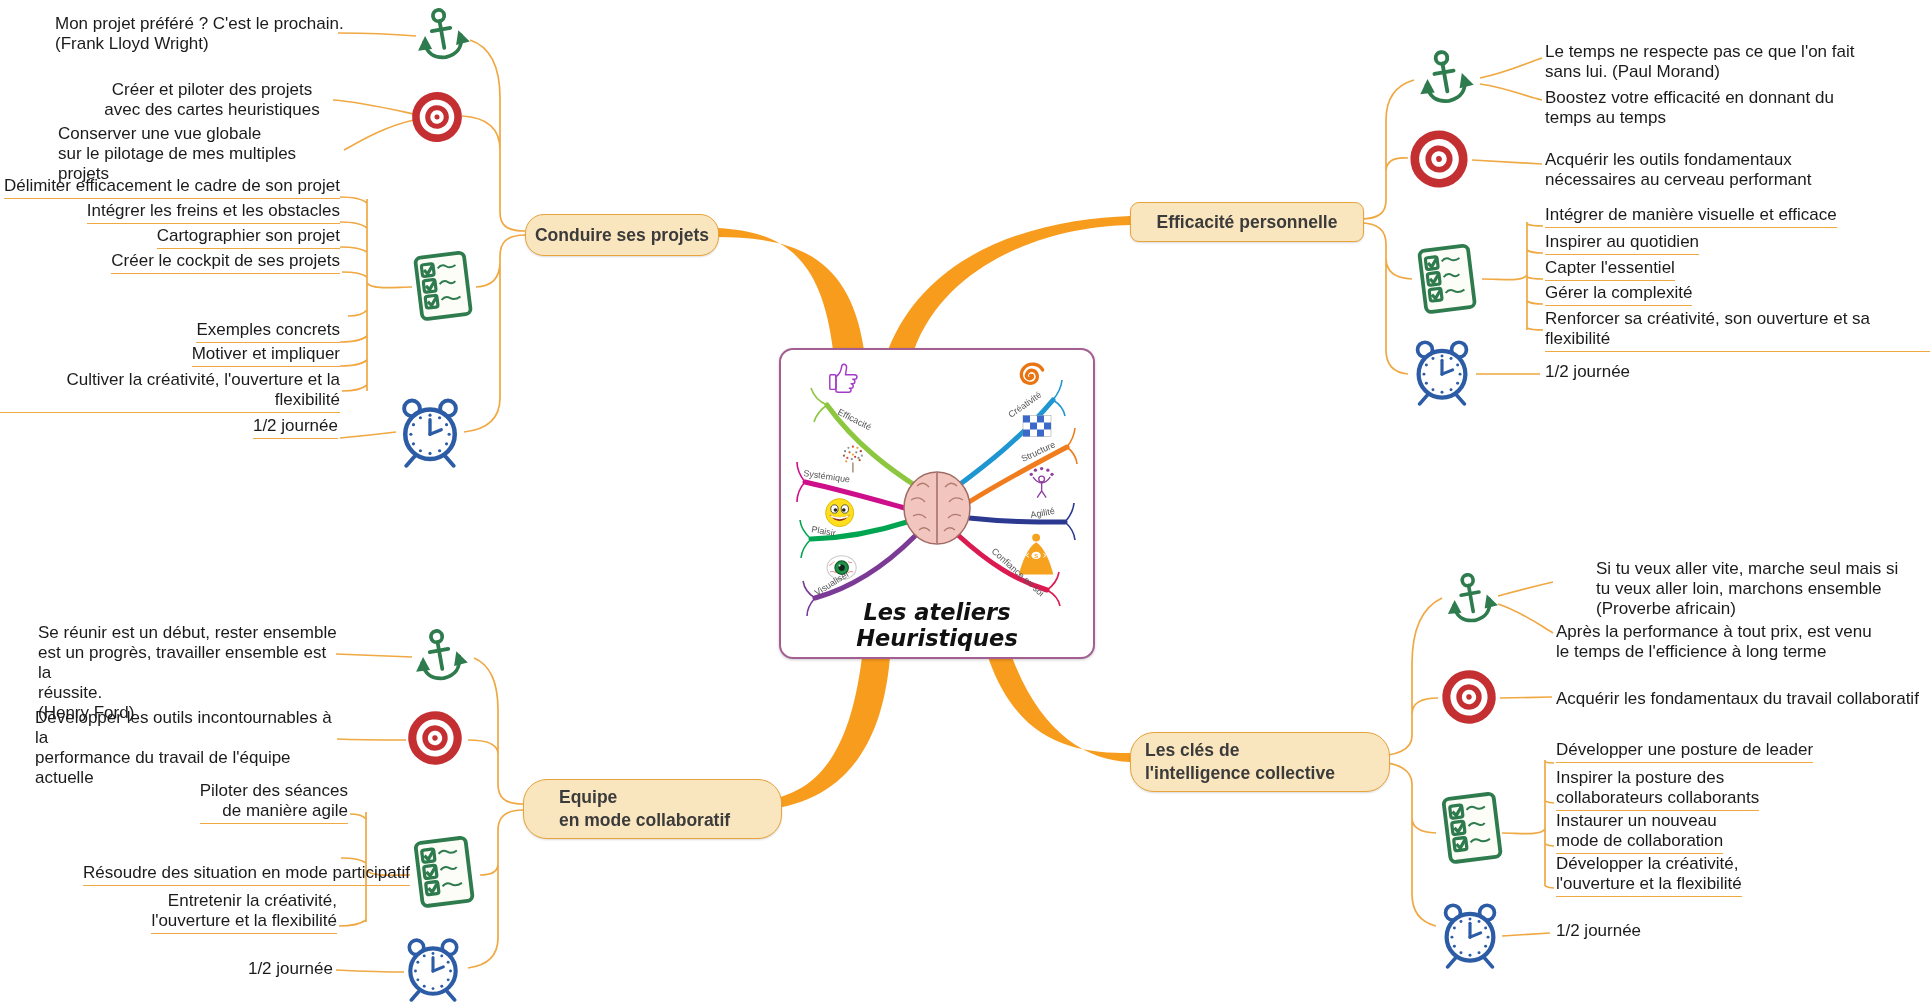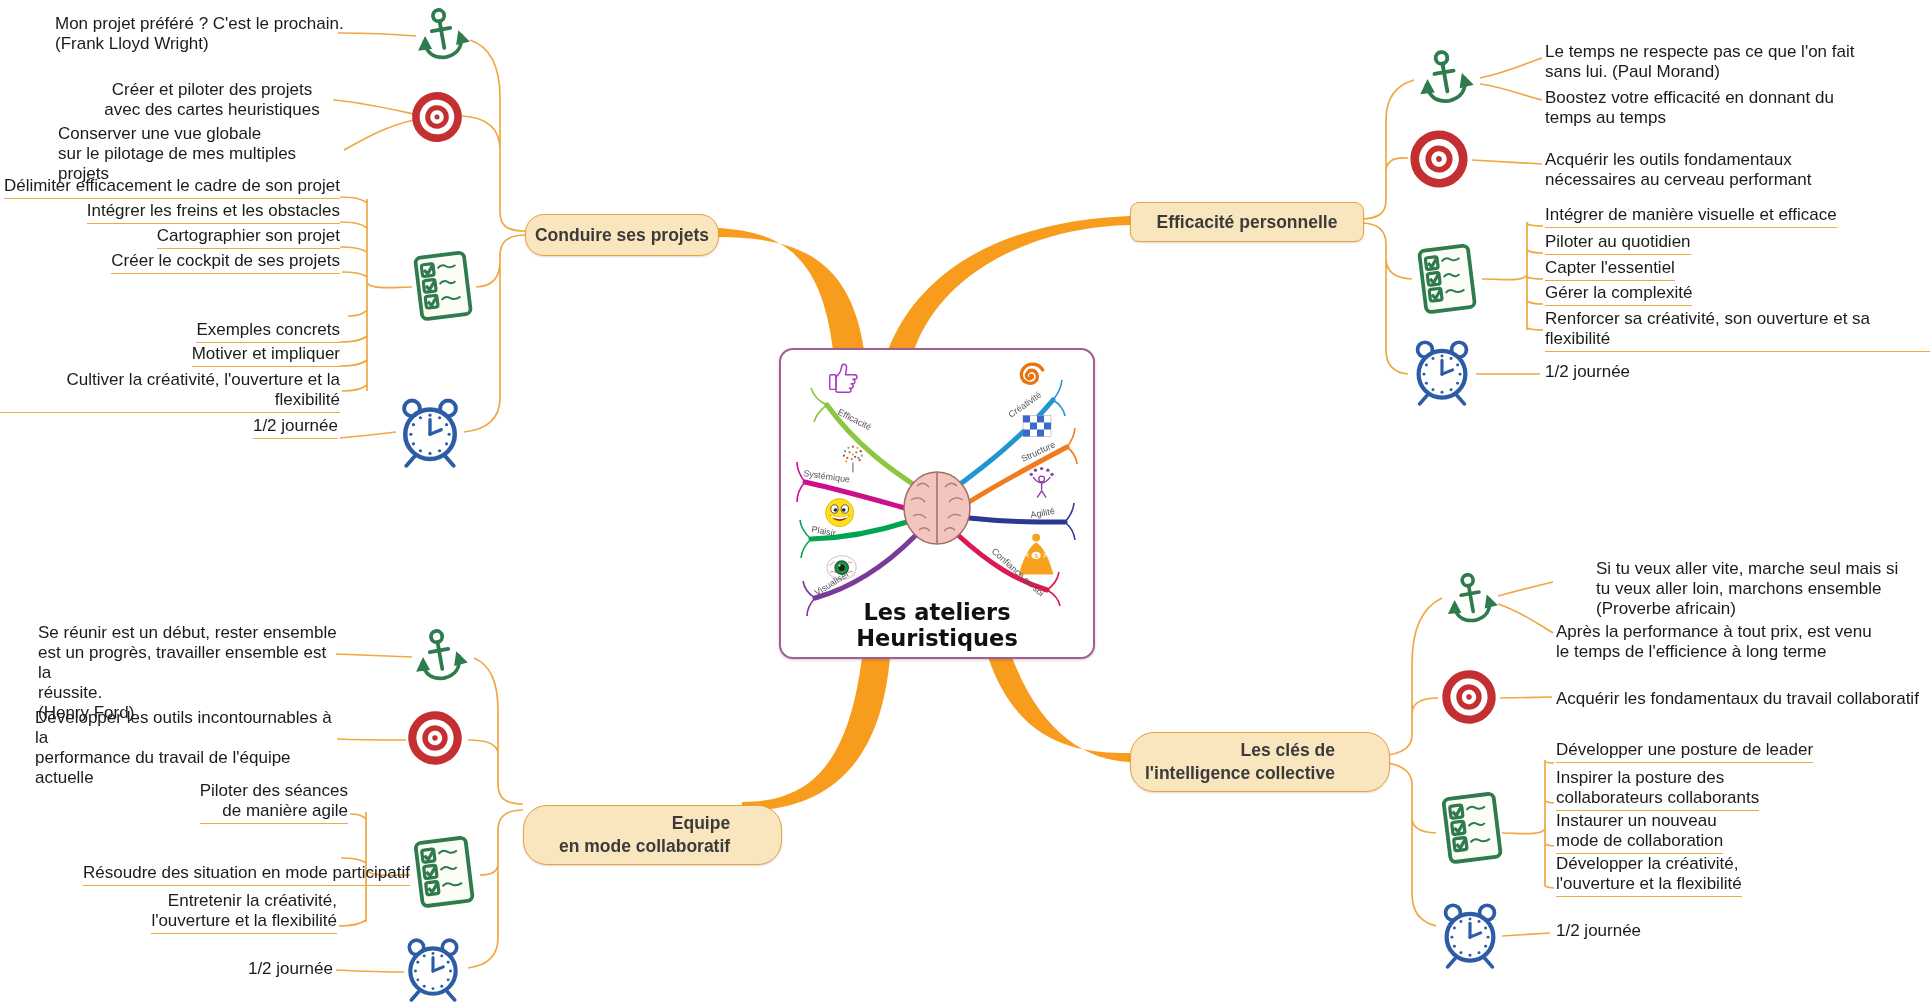--- a/index.html
+++ b/index.html
@@ -12,25 +12,25 @@
   svg{position:absolute;left:0;top:0;}
   .t{position:absolute;font-size:17px;line-height:20px;white-space:pre-line;}
   .al{text-align:left;}
   .ar{text-align:right;}
   .ac{text-align:center;}
   .u{border-bottom:1.7px solid var(--connector);padding-bottom:2px;}
   .node{position:absolute;background:var(--node-fill);border:1.6px solid var(--node-border);
         border-radius:9px;display:flex;align-items:center;justify-content:center;
         font-weight:bold;font-size:17.5px;color:#3B3B3B;white-space:pre-line;
         box-shadow:0 1px 2px rgba(0,0,0,0.15);}
-  .nodeL{justify-content:flex-start;padding-left:14px;text-align:right;line-height:23px;border-radius:24px;}
+  .nodeL{justify-content:flex-start;padding-left:14px;text-align:left;line-height:23px;border-radius:24px;}
   #centerbox{position:absolute;left:779px;top:348px;width:312px;height:307px;background:#fff;
         border:2px solid var(--center-border);border-radius:14px;box-shadow:0 1px 3px rgba(0,0,0,0.2);}
   #centertitle{position:absolute;left:0;bottom:6px;width:100%;text-align:center;
-        font-weight:bold;font-size:22.5px;color:#111;font-family:"DejaVu Sans",sans-serif;}
+        font-weight:bold;font-size:22.5px;color:#111;font-family:"DejaVu Sans",sans-serif;font-style:italic;}
   .thin{stroke:var(--connector);stroke-width:1.7;fill:none;}
   .thick{fill:var(--branch);stroke:none;}
   .minilabel{font-size:9px;fill:#555;font-family:"Liberation Sans",sans-serif;}
 </style>
 </head>
 <body>
 
 <div id="canvas">
 
   <svg width="1930" height="1002" viewBox="0 0 1930 1002">
@@ -305,21 +305,21 @@
       <text class="minilabel" transform="translate(230,68) rotate(-35)">Créativité</text>
       <text class="minilabel" transform="translate(242,112) rotate(-25)">Structure</text>
       <text class="minilabel" transform="translate(250,168) rotate(-10)">Agilité</text>
       <text class="minilabel" transform="translate(210,202) rotate(42)">Confiance en soi</text>
     </svg>
     <div id="centertitle">Les ateliers Heuristiques</div>
   </div>
 
   <div class="node" style="left:525px;top:214px;width:192px;height:40px;border-radius:19px;">Conduire ses projets</div>
   <div class="node" style="left:1130px;top:202px;width:232px;height:38px;">Efficacité personnelle</div>
-  <div class="node nodeL" style="left:523px;top:805px;width:222px;height:58px;padding-left:35px;">Equipe
+  <div class="node nodeL" style="left:523px;top:779px;width:222px;height:58px;padding-left:35px;">Equipe
 en mode collaboratif</div>
   <div class="node nodeL" style="left:1130px;top:732px;width:244px;height:58px;">Les clés de
 l'intelligence collective</div>
 
   <div class="t al" style="left:55px;top:14px;width:292px;">Mon projet préféré ? C'est le prochain.
 (Frank Lloyd Wright)</div>
   <div class="t ac" style="left:90px;top:80px;width:244px;">Créer et piloter des projets
 avec des cartes heuristiques</div>
   <div class="t al" style="left:58px;top:124px;width:292px;">Conserver une vue globale
 sur le pilotage de mes multiples projets</div>
@@ -332,21 +332,21 @@
   <div class="t ar u" style="right:1590px;top:370px;">Cultiver la créativité, l'ouverture et la flexibilité</div>
   <div class="t ar u" style="right:1592px;top:416px;">1/2 journée</div>
 
   <div class="t al" style="left:1545px;top:42px;">Le temps ne respecte pas ce que l'on fait
 sans lui. (Paul Morand)</div>
   <div class="t al" style="left:1545px;top:88px;">Boostez votre efficacité en donnant du
 temps au temps</div>
   <div class="t al" style="left:1545px;top:150px;">Acquérir les outils fondamentaux
 nécessaires au cerveau performant</div>
   <div class="t al u" style="left:1545px;top:205px;">Intégrer de manière visuelle et efficace</div>
-  <div class="t al u" style="left:1545px;top:232px;">Piloter au quotidien</div>
+  <div class="t al u" style="left:1545px;top:232px;">Inspirer au quotidien</div>
   <div class="t al u" style="left:1545px;top:258px;">Capter l'essentiel</div>
   <div class="t al u" style="left:1545px;top:283px;">Gérer la complexité</div>
   <div class="t al u" style="left:1545px;top:309px;">Renforcer sa créativité, son ouverture et sa flexibilité</div>
   <div class="t al" style="left:1545px;top:362px;">1/2 journée</div>
 
   <div class="t al" style="left:38px;top:623px;width:302px;">Se réunir est un début, rester ensemble
 est un progrès, travailler ensemble est la
 réussite.
 (Henry Ford)</div>
   <div class="t al" style="left:35px;top:708px;width:308px;">Développer les outils incontournables à la

